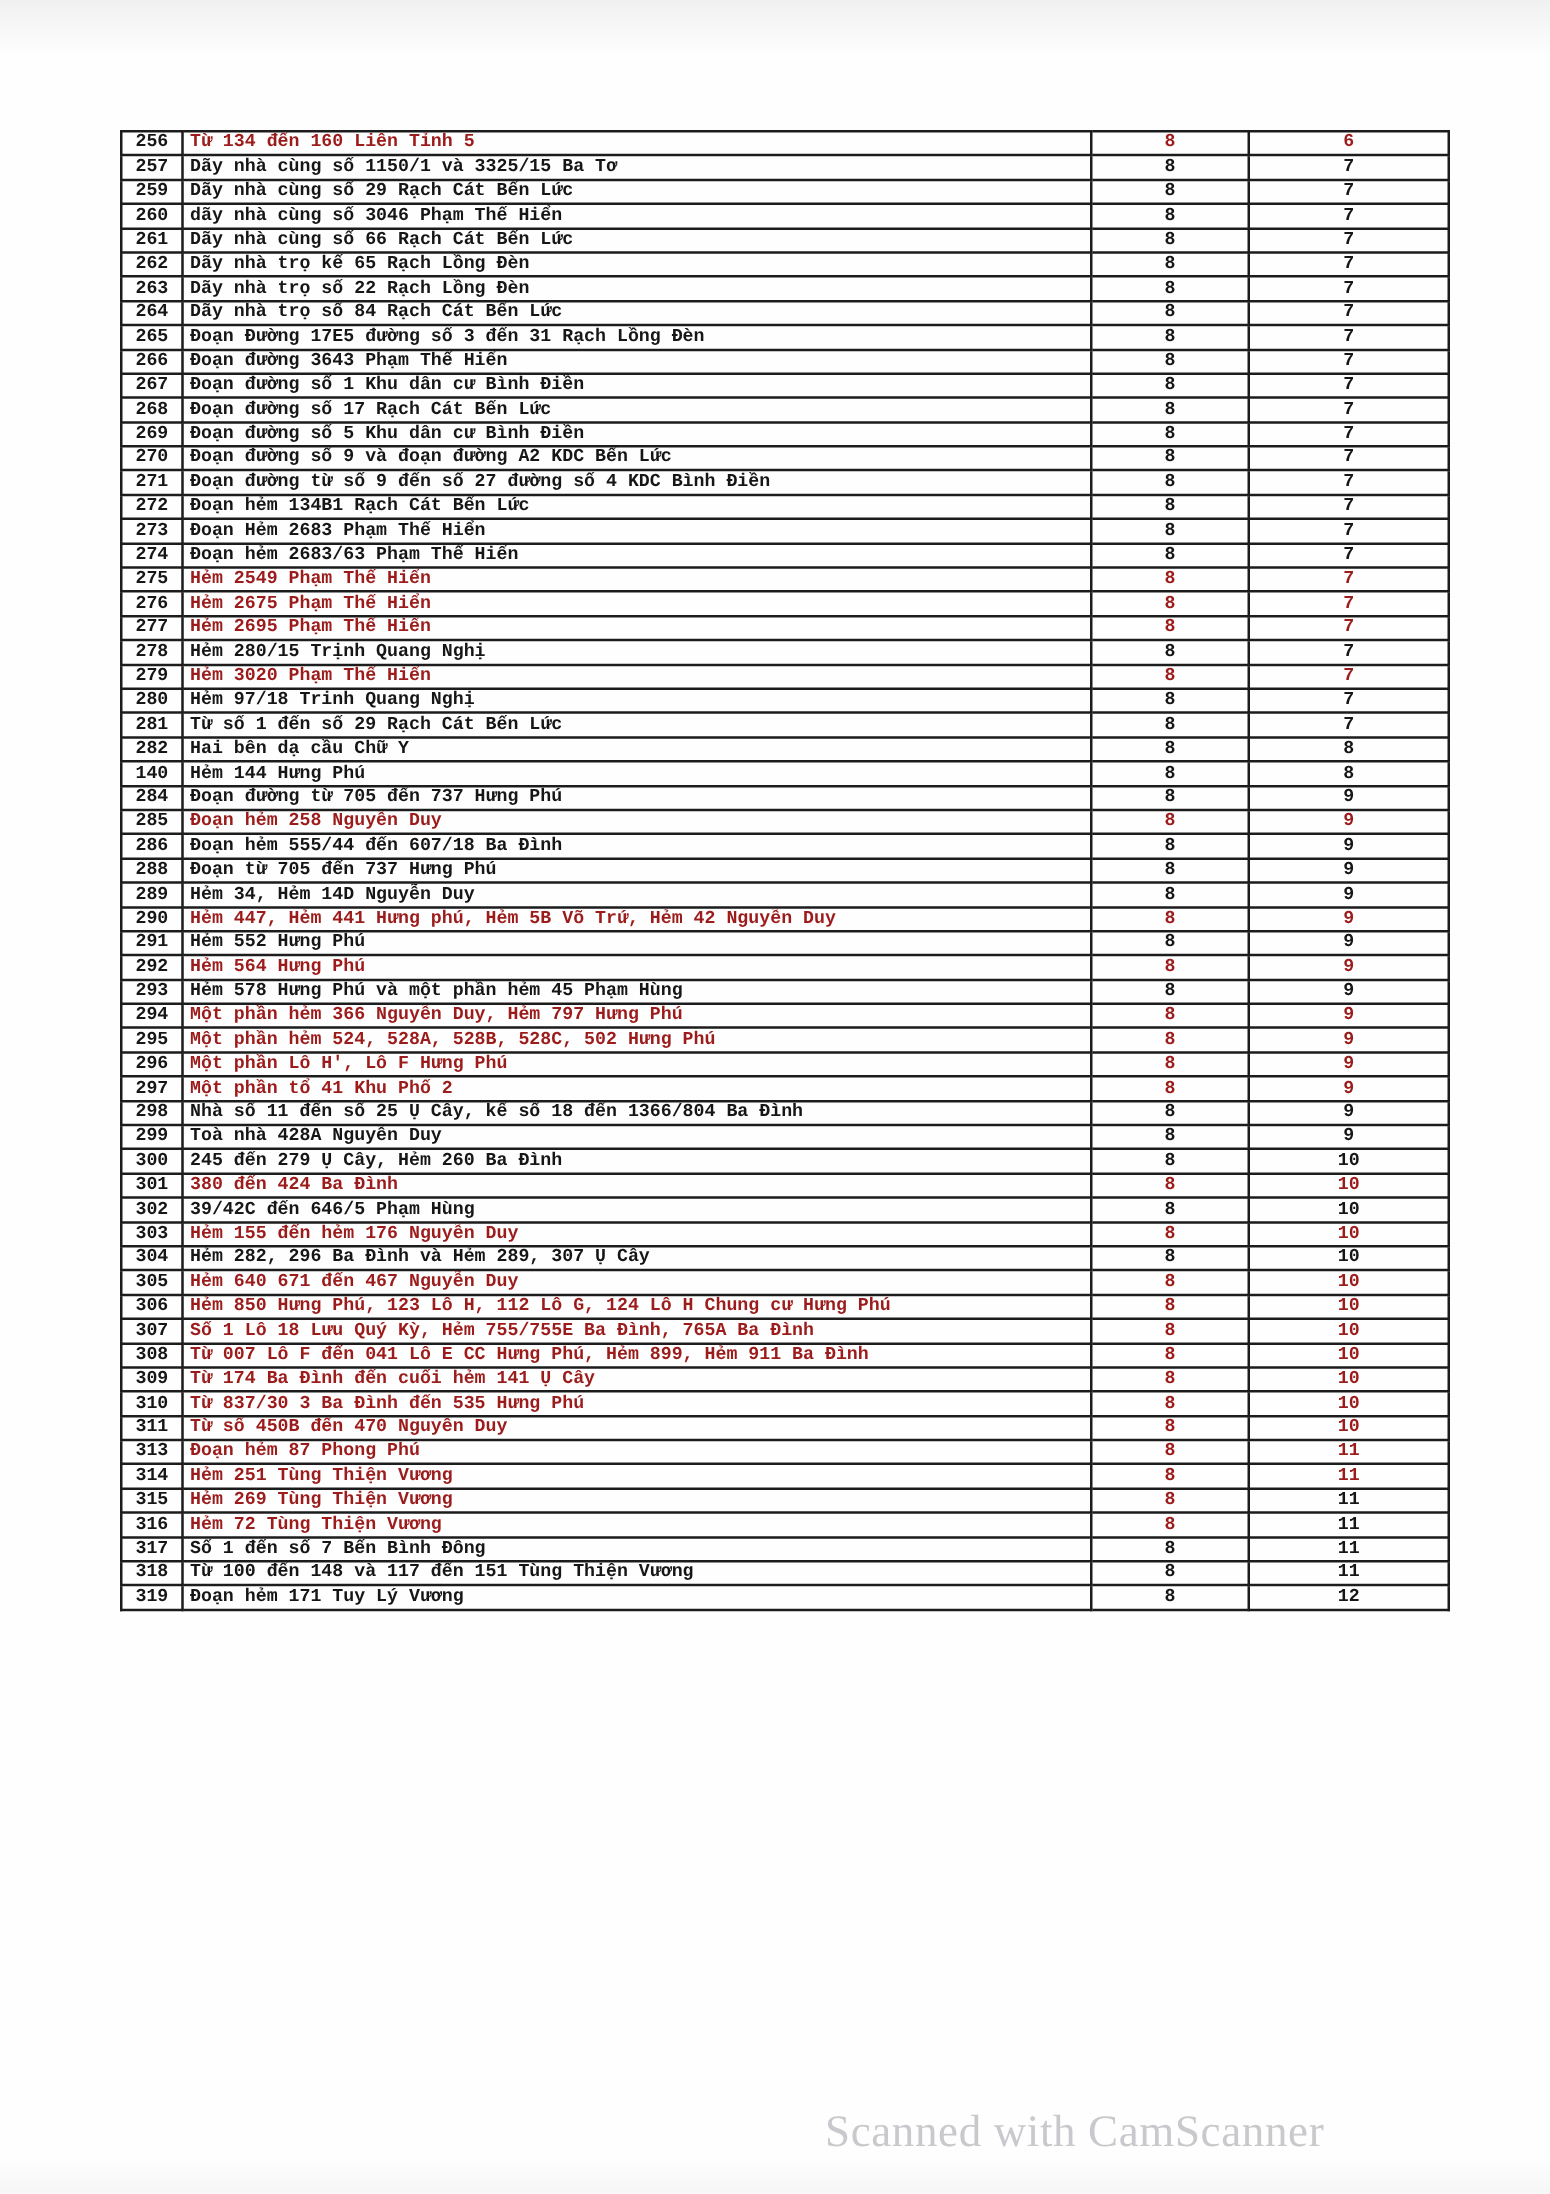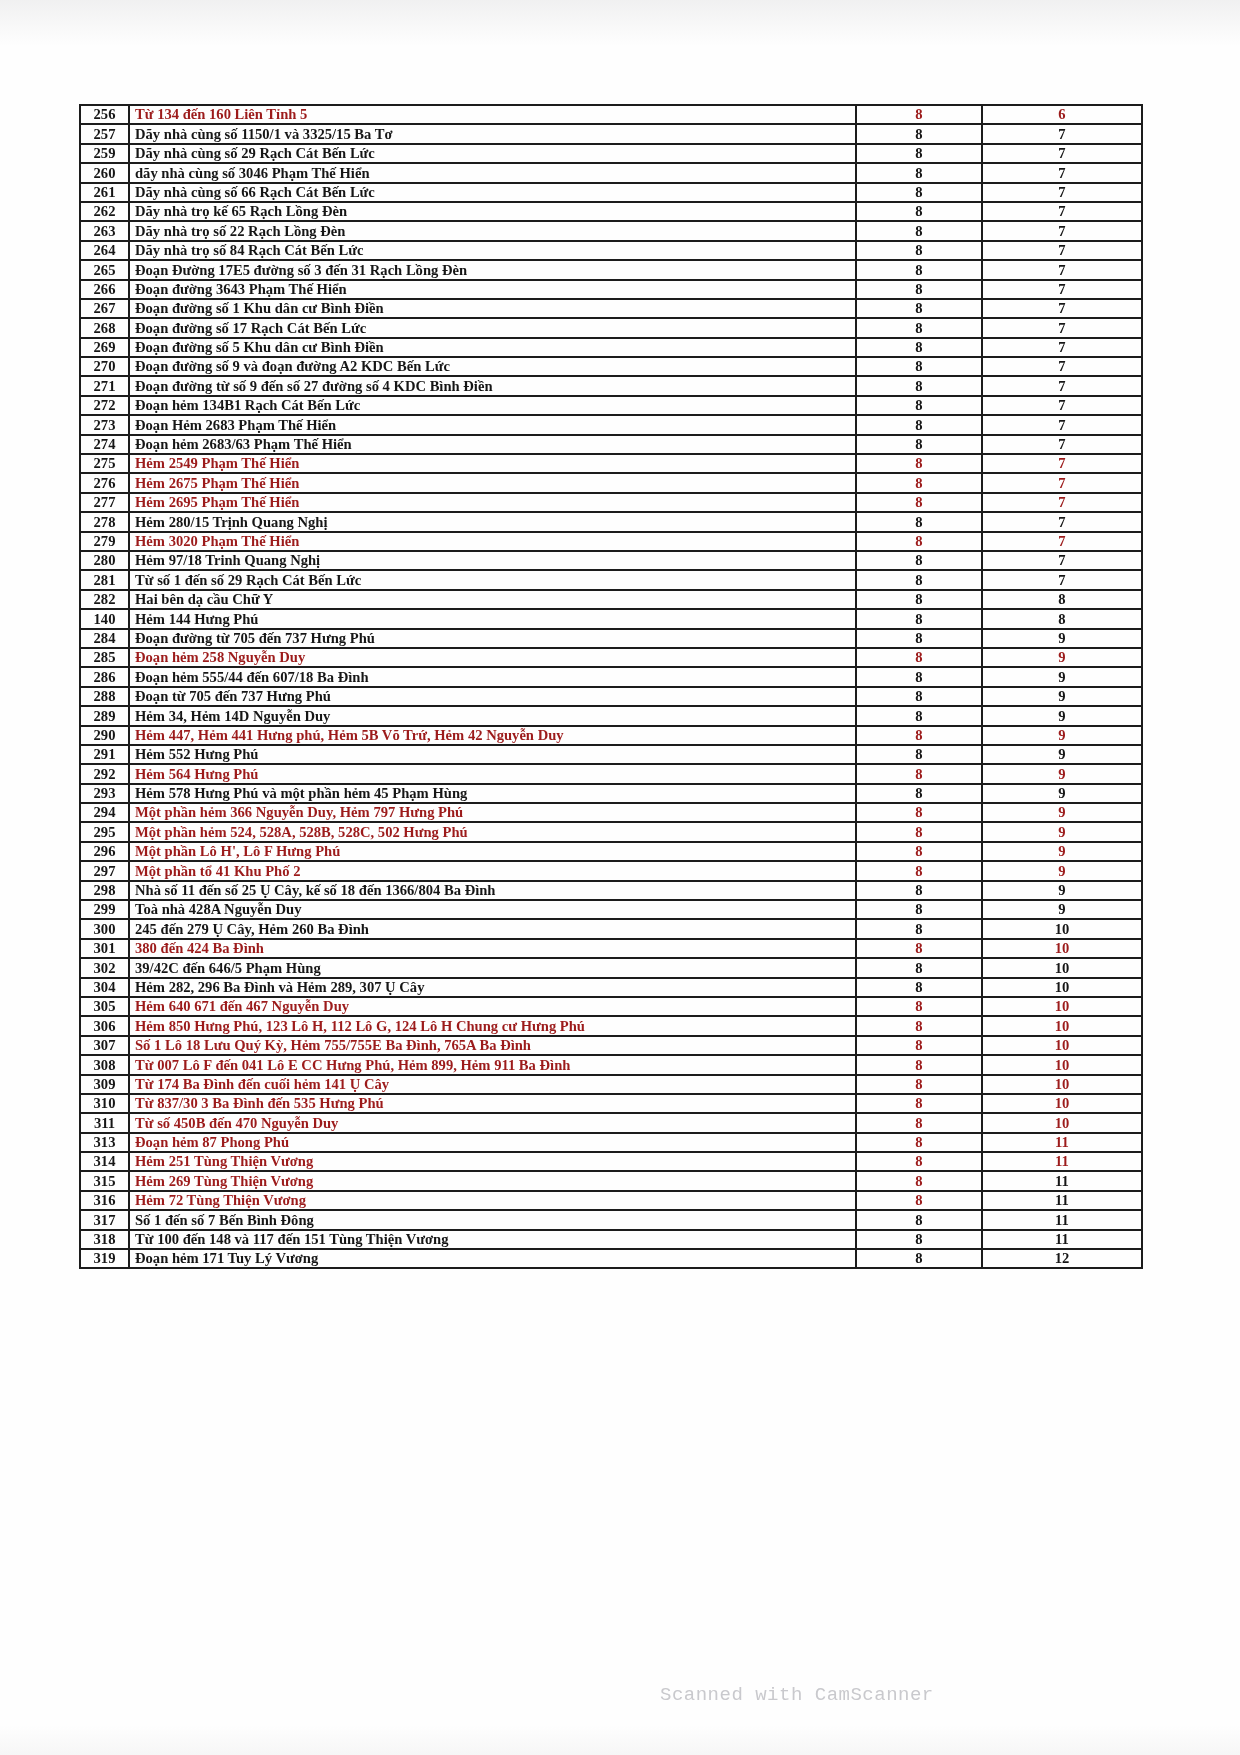--- a/index.html
+++ b/index.html
@@ -14,43 +14,43 @@
     position:absolute;left:0;top:0;width:1240px;height:46px;
     background:linear-gradient(180deg,rgba(120,120,125,0.10),rgba(120,120,125,0.0));
     pointer-events:none;
   }
   .scan-shade-bottom{
     position:absolute;left:0;bottom:0;width:1240px;height:30px;
     background:linear-gradient(0deg,rgba(120,120,125,0.06),rgba(120,120,125,0.0));
     pointer-events:none;
   }
   .page-table{
-    position:absolute;left:79px;top:104px;width:1062px;
-    border-collapse:collapse;table-layout:fixed;
+    position:absolute;left:96px;top:104px;width:1062px;
+    border-collapse:collapse;table-layout:fixed;font-family:Liberation Mono, monospace;
   }
   .page-table td{
     border:2px solid var(--border-c,#1c1c1c);
     height:17.4px;
     padding:0 5px;
     font-size:14.6px;
     font-weight:bold;
     line-height:1;
     color:var(--black-c,#161616);
     white-space:nowrap;
     overflow:hidden;
     vertical-align:middle;
   }
   .page-table td.c-num{ text-align:center; padding:0; }
   .page-table td.c-desc{ text-align:left; }
   .page-table td.c-v1, .page-table td.c-v2{ text-align:center; padding:0; }
   .page-table td.red{ color:var(--red-c,#9c1b1b); }
   .watermark{
     position:absolute;left:660px;top:1684px;
-    font-family:Liberation Mono, monospace;
-    font-size:19px;letter-spacing:0.5px;
+    font-family:Liberation Serif, serif;
+    font-size:36px;letter-spacing:0.5px;
     color:var(--wm-c,#c9c9cd);
     font-weight:normal;
   }
 </style>
 </head>
 <body style="--red-c: #9c1b1b; --black-c: #161616; --border-c: #1c1c1c; --wm-c: #c9c9cd;">
 
 <div class="scan-shade-top"></div>
 <div class="scan-shade-bottom"></div>
 
@@ -326,20 +326,26 @@
         <td class="c-v1 red">8</td>
         <td class="c-v2 red">10</td>
       </tr>
       <tr>
         <td class="c-num">302</td>
         <td class="c-desc">39/42C đến 646/5 Phạm Hùng</td>
         <td class="c-v1">8</td>
         <td class="c-v2">10</td>
       </tr>
       <tr>
+        <td class="c-num">303</td>
+        <td class="c-desc red">Hẻm 155 đến hẻm 176 Nguyễn Duy</td>
+        <td class="c-v1 red">8</td>
+        <td class="c-v2 red">10</td>
+      </tr>
+      <tr>
         <td class="c-num">304</td>
         <td class="c-desc">Hẻm 282, 296 Ba Đình và Hẻm 289, 307 Ụ Cây</td>
         <td class="c-v1">8</td>
         <td class="c-v2">10</td>
       </tr>
       <tr>
         <td class="c-num">305</td>
         <td class="c-desc red">Hẻm 640 671 đến 467 Nguyễn Duy</td>
         <td class="c-v1 red">8</td>
         <td class="c-v2 red">10</td>

